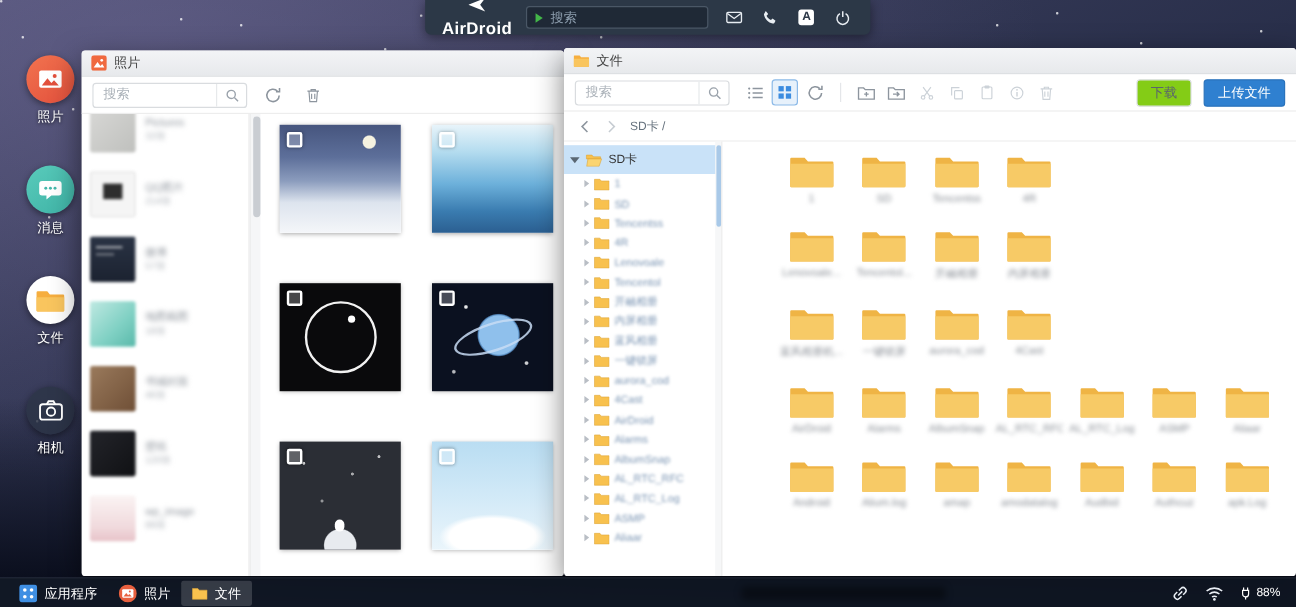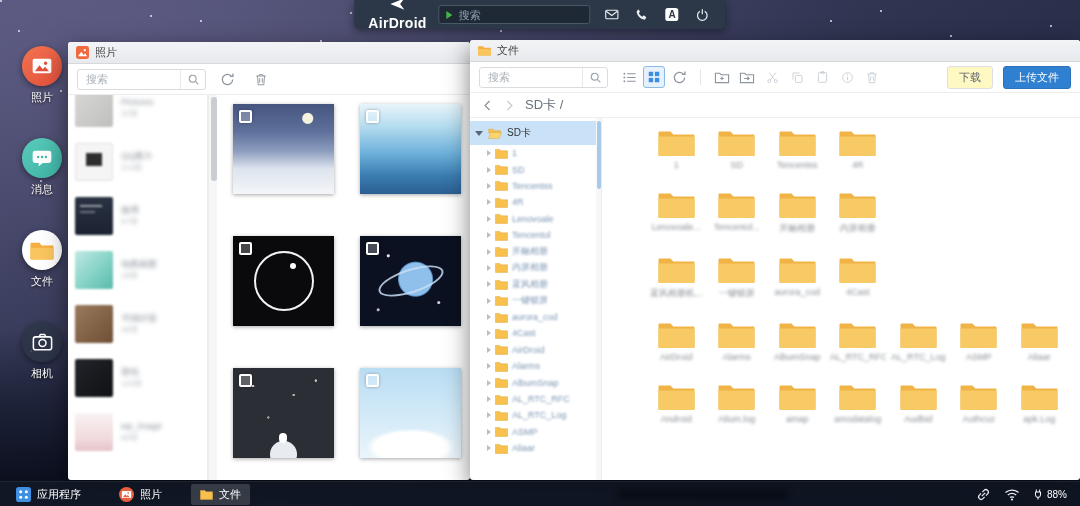--- a/index.html
+++ b/index.html
@@ -117,49 +117,49 @@
       radial-gradient(circle at 35% 55%, rgba(255,255,255,.5) 0 1px, transparent 1.5px),
       radial-gradient(circle at 50% 96%, #e8ebef 0 13px, transparent 14px),
       #2b2e35; }
   .ph-astronaut::before { content:""; position:absolute; left:46%; top:72%; width:8px; height:10px; background:#fff; border-radius:4px; }
   .ph-cloud { background:
       radial-gradient(ellipse 62px 26px at 50% 88%, #ffffff 0 58%, rgba(255,255,255,0) 72%),
       linear-gradient(180deg,#b9ddf2 0%,#cfe8f7 45%,#eaf5fb 100%); }
 
   
   #files-win { left:470px; top:40px; width:610px; height:440px; z-index:3; }
-  .btn-download { font-size:11px; color:#5a646e; background:#fef9c3; border:1px solid #dcdfe3; border-radius:3px;
+  .btn-download { font-size:11px; color:#5a646e; background:#84cc16; border:1px solid #dcdfe3; border-radius:3px;
     padding:3px 11px; cursor:pointer; flex:none; }
   .btn-upload { font-size:11px; color:#fff; background:#2f80d0; border:1px solid #2a73bc; border-radius:3px;
     padding:3px 11px; cursor:pointer; flex:none; }
   .navrow { height:25px; display:flex; align-items:center; gap:9px; padding:0 11px; border-bottom:1px solid #efefef; flex:none; }
   .nav-arrow { cursor:pointer; color:#8d959e; display:flex; }
   .nav-arrow.dim { color:#c6ccd2; }
-  .crumb { font-size:13px; color:#66727e; }
+  .crumb { font-size:10px; color:#66727e; }
   .fbody { flex:1; display:flex; min-height:0; }
   .tree { width:132px; border-right:1px solid #ececec; padding-top:3px; position:relative; overflow:hidden; flex:none; }
   .tree-root { height:20px; background:#c9e2f8; display:flex; align-items:center; gap:5px; padding:12px 5px; cursor:pointer; }
   .caret-down { width:0; height:0; border-left:4px solid transparent; border-right:4px solid transparent; border-top:5px solid #5a6773; }
   .tree-root .lbl { font-size:10px; color:#333; }
   .tree-item { height:16.4px; display:flex; align-items:center; gap:4px; padding-left:17px; cursor:pointer; }
   .tree-item .chev { width:0; height:0; border-top:3.5px solid transparent; border-bottom:3.5px solid transparent; border-left:4.5px solid #b9bec5; flex:none; }
   .tree-item .lbl { font-size:9px; color:#7b95b3; filter:blur(1.3px); white-space:nowrap; overflow:hidden; }
   .tree-scroll { position:absolute; right:0; top:0; width:5px; height:100%; background:#f6f7f8; }
   .tree-scroll .tb { position:absolute; top:3px; left:.5px; width:4px; height:68px; background:#a9c9e8; border-radius:2px; }
   .fmain { flex:1; padding:11px 0 0 44px; overflow:hidden; }
   .frow { display:flex; margin-bottom:21px; }
   .fitem { width:60.5px; display:flex; flex-direction:column; align-items:center; cursor:pointer; }
   .fitem .fname { margin-top:3px; font-size:9px; color:#8a8f96; filter:blur(1.8px); max-width:56px; white-space:nowrap; overflow:hidden; }
   .statusbar { height:22px; background:#f4f5f7; border-top:1px solid #e3e5e8; display:flex; align-items:center; gap:7px; padding:0 11px; flex:none; }
   .statusbar .st-lbl { font-size:10px; color:#555; }
 
   
   .taskbar { position:absolute; left:0; right:0; bottom:0; height:25px; background:rgba(14,20,32,.88);
     display:flex; align-items:center; padding:0 7px; gap:4px; z-index:50; border-top:1px solid rgba(255,255,255,.06); }
-  .task-items { display:flex; align-items:center; gap:20px; }
+  .task-items { display:flex; align-items:center; gap:0; }
   .task-item { display:flex; align-items:center; gap:6px; padding:0 9px; height:21px; border-radius:2px; color:#fff; font-size:11px; cursor:pointer; }
   .task-item.active { background:rgba(255,255,255,.16); }
   .smudge { position:absolute; left:618px; top:7px; width:170px; height:11px; background:rgba(0,0,0,.38); filter:blur(3px); border-radius:3px; }
   .task-right { margin-left:auto; display:flex; align-items:center; gap:13px; color:#fff; padding-right:6px; }
   .tright-btn { display:flex; cursor:pointer; color:#e9eef4; }
   .battery { font-size:10px; display:flex; gap:4px; align-items:center; color:#fff; }
 </style>
 </head>
 <body>
 

